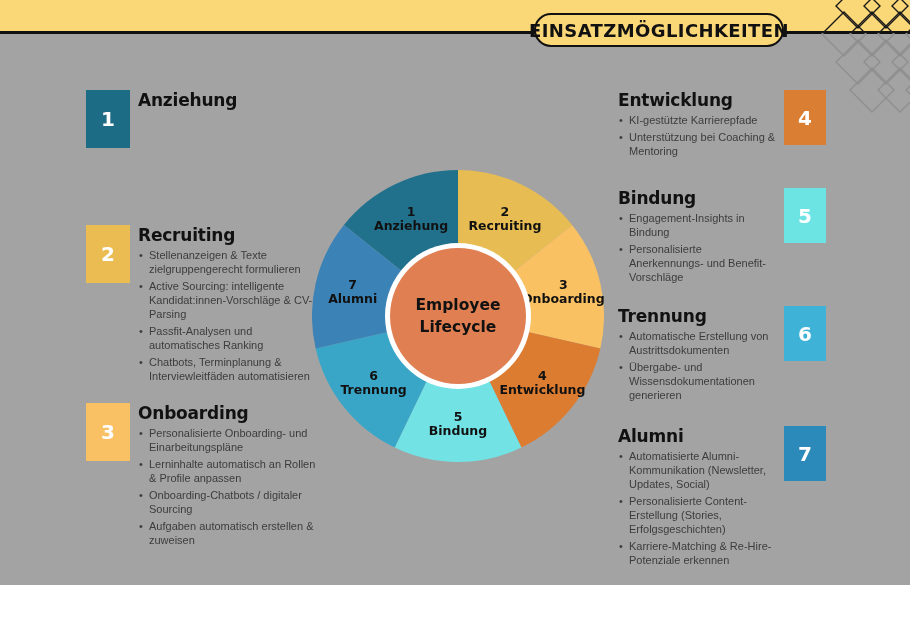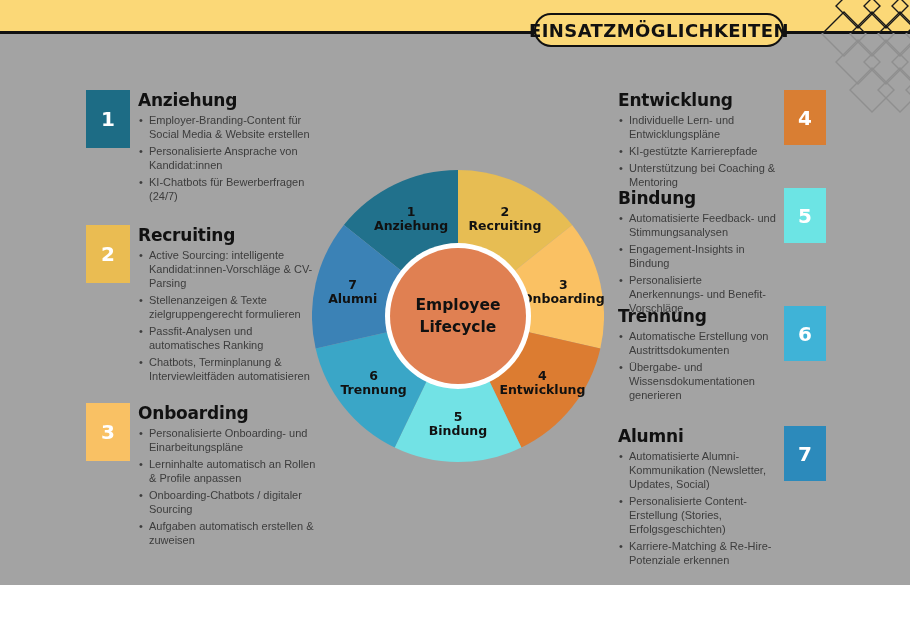--- a/index.html
+++ b/index.html
@@ -89,37 +89,32 @@
       </g>
   </svg>
 
   <div id="left-col">
   <section class="section sec-1 left">
     <div class="badge" style="background: rgb(29, 108, 133); color: rgb(255, 255, 255);">
       <span class="badge-num">1</span>
     </div>
     <div class="content">
       <h2 class="sec-title">Anziehung</h2>
-      <ul class="bullets">
-            <li>Employer-Branding-Content für Social Media &amp; Website erstellen</li>
-            <li>Personalisierte Ansprache von Kandidat:innen</li>
-            <li>KI-Chatbots für Bewerberfragen (24/7)</li>
-          </ul>
     </div>
   </section>
 
   <section class="section sec-2 left">
     <div class="badge" style="background: rgb(234, 188, 82); color: rgb(255, 255, 255);">
       <span class="badge-num">2</span>
     </div>
     <div class="content">
       <h2 class="sec-title">Recruiting</h2>
       <ul class="bullets">
+            <li>Stellenanzeigen &amp; Texte zielgruppengerecht formulieren</li>
             <li>Active Sourcing: intelligente Kandidat:innen-Vorschläge &amp; CV-Parsing</li>
-            <li>Stellenanzeigen &amp; Texte zielgruppengerecht formulieren</li>
             <li>Passfit-Analysen und automatisches Ranking</li>
             <li>Chatbots, Terminplanung &amp; Interviewleitfäden automatisieren</li>
           </ul>
     </div>
   </section>
 
   <section class="section sec-3 left">
     <div class="badge" style="background: rgb(249, 193, 100); color: rgb(255, 255, 255);">
       <span class="badge-num">3</span>
     </div>
@@ -135,35 +130,33 @@
   </section>
 </div>
   <div id="right-col">
   <section class="section sec-4 right">
     <div class="badge" style="background: rgb(217, 126, 51); color: rgb(255, 255, 255);">
       <span class="badge-num">4</span>
     </div>
     <div class="content">
       <h2 class="sec-title">Entwicklung</h2>
       <ul class="bullets">
-            <li>Individuelle Lern- und Entwicklungspläne</li>
             <li>KI-gestützte Karrierepfade</li>
             <li>Unterstützung bei Coaching &amp; Mentoring</li>
           </ul>
     </div>
   </section>
 
   <section class="section sec-5 right">
     <div class="badge" style="background: rgb(108, 228, 228); color: rgb(255, 255, 255);">
       <span class="badge-num">5</span>
     </div>
     <div class="content">
       <h2 class="sec-title">Bindung</h2>
       <ul class="bullets">
-            <li>Automatisierte Feedback- und Stimmungsanalysen</li>
             <li>Engagement-Insights in Bindung</li>
             <li>Personalisierte Anerkennungs- und Benefit-Vorschläge</li>
           </ul>
     </div>
   </section>
 
   <section class="section sec-6 right">
     <div class="badge" style="background: rgb(63, 179, 215); color: rgb(255, 255, 255);">
       <span class="badge-num">6</span>
     </div>

